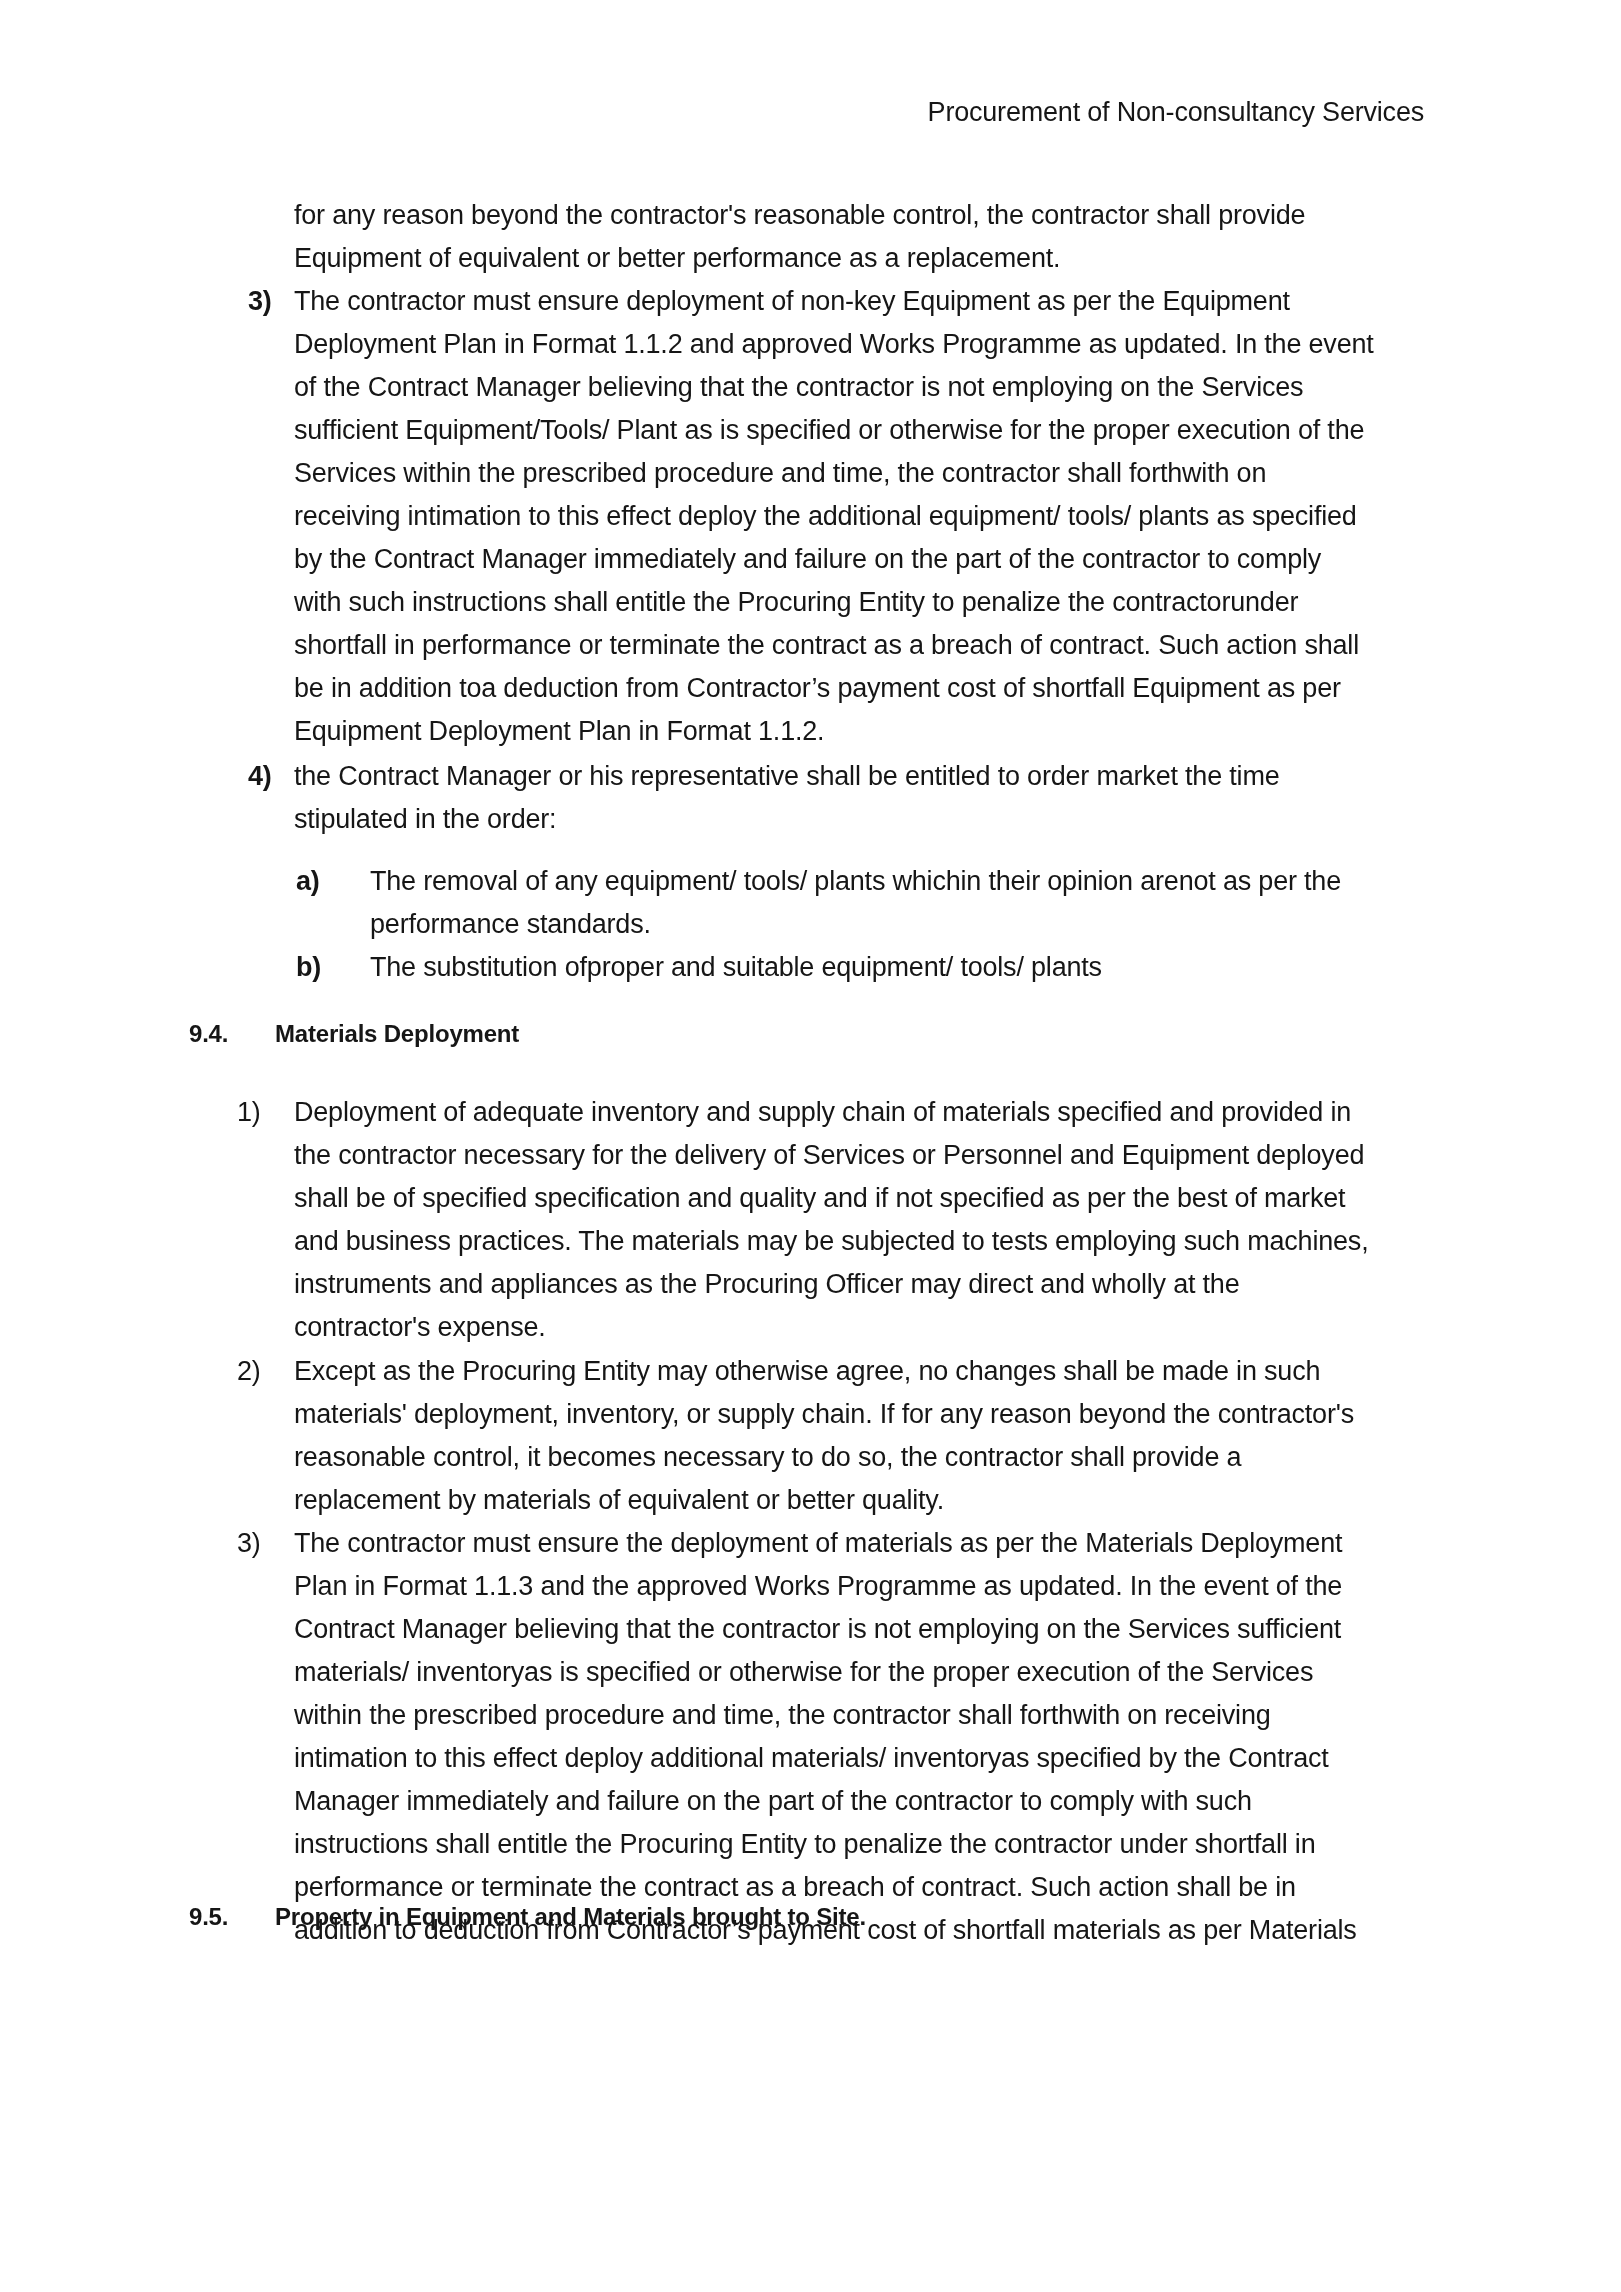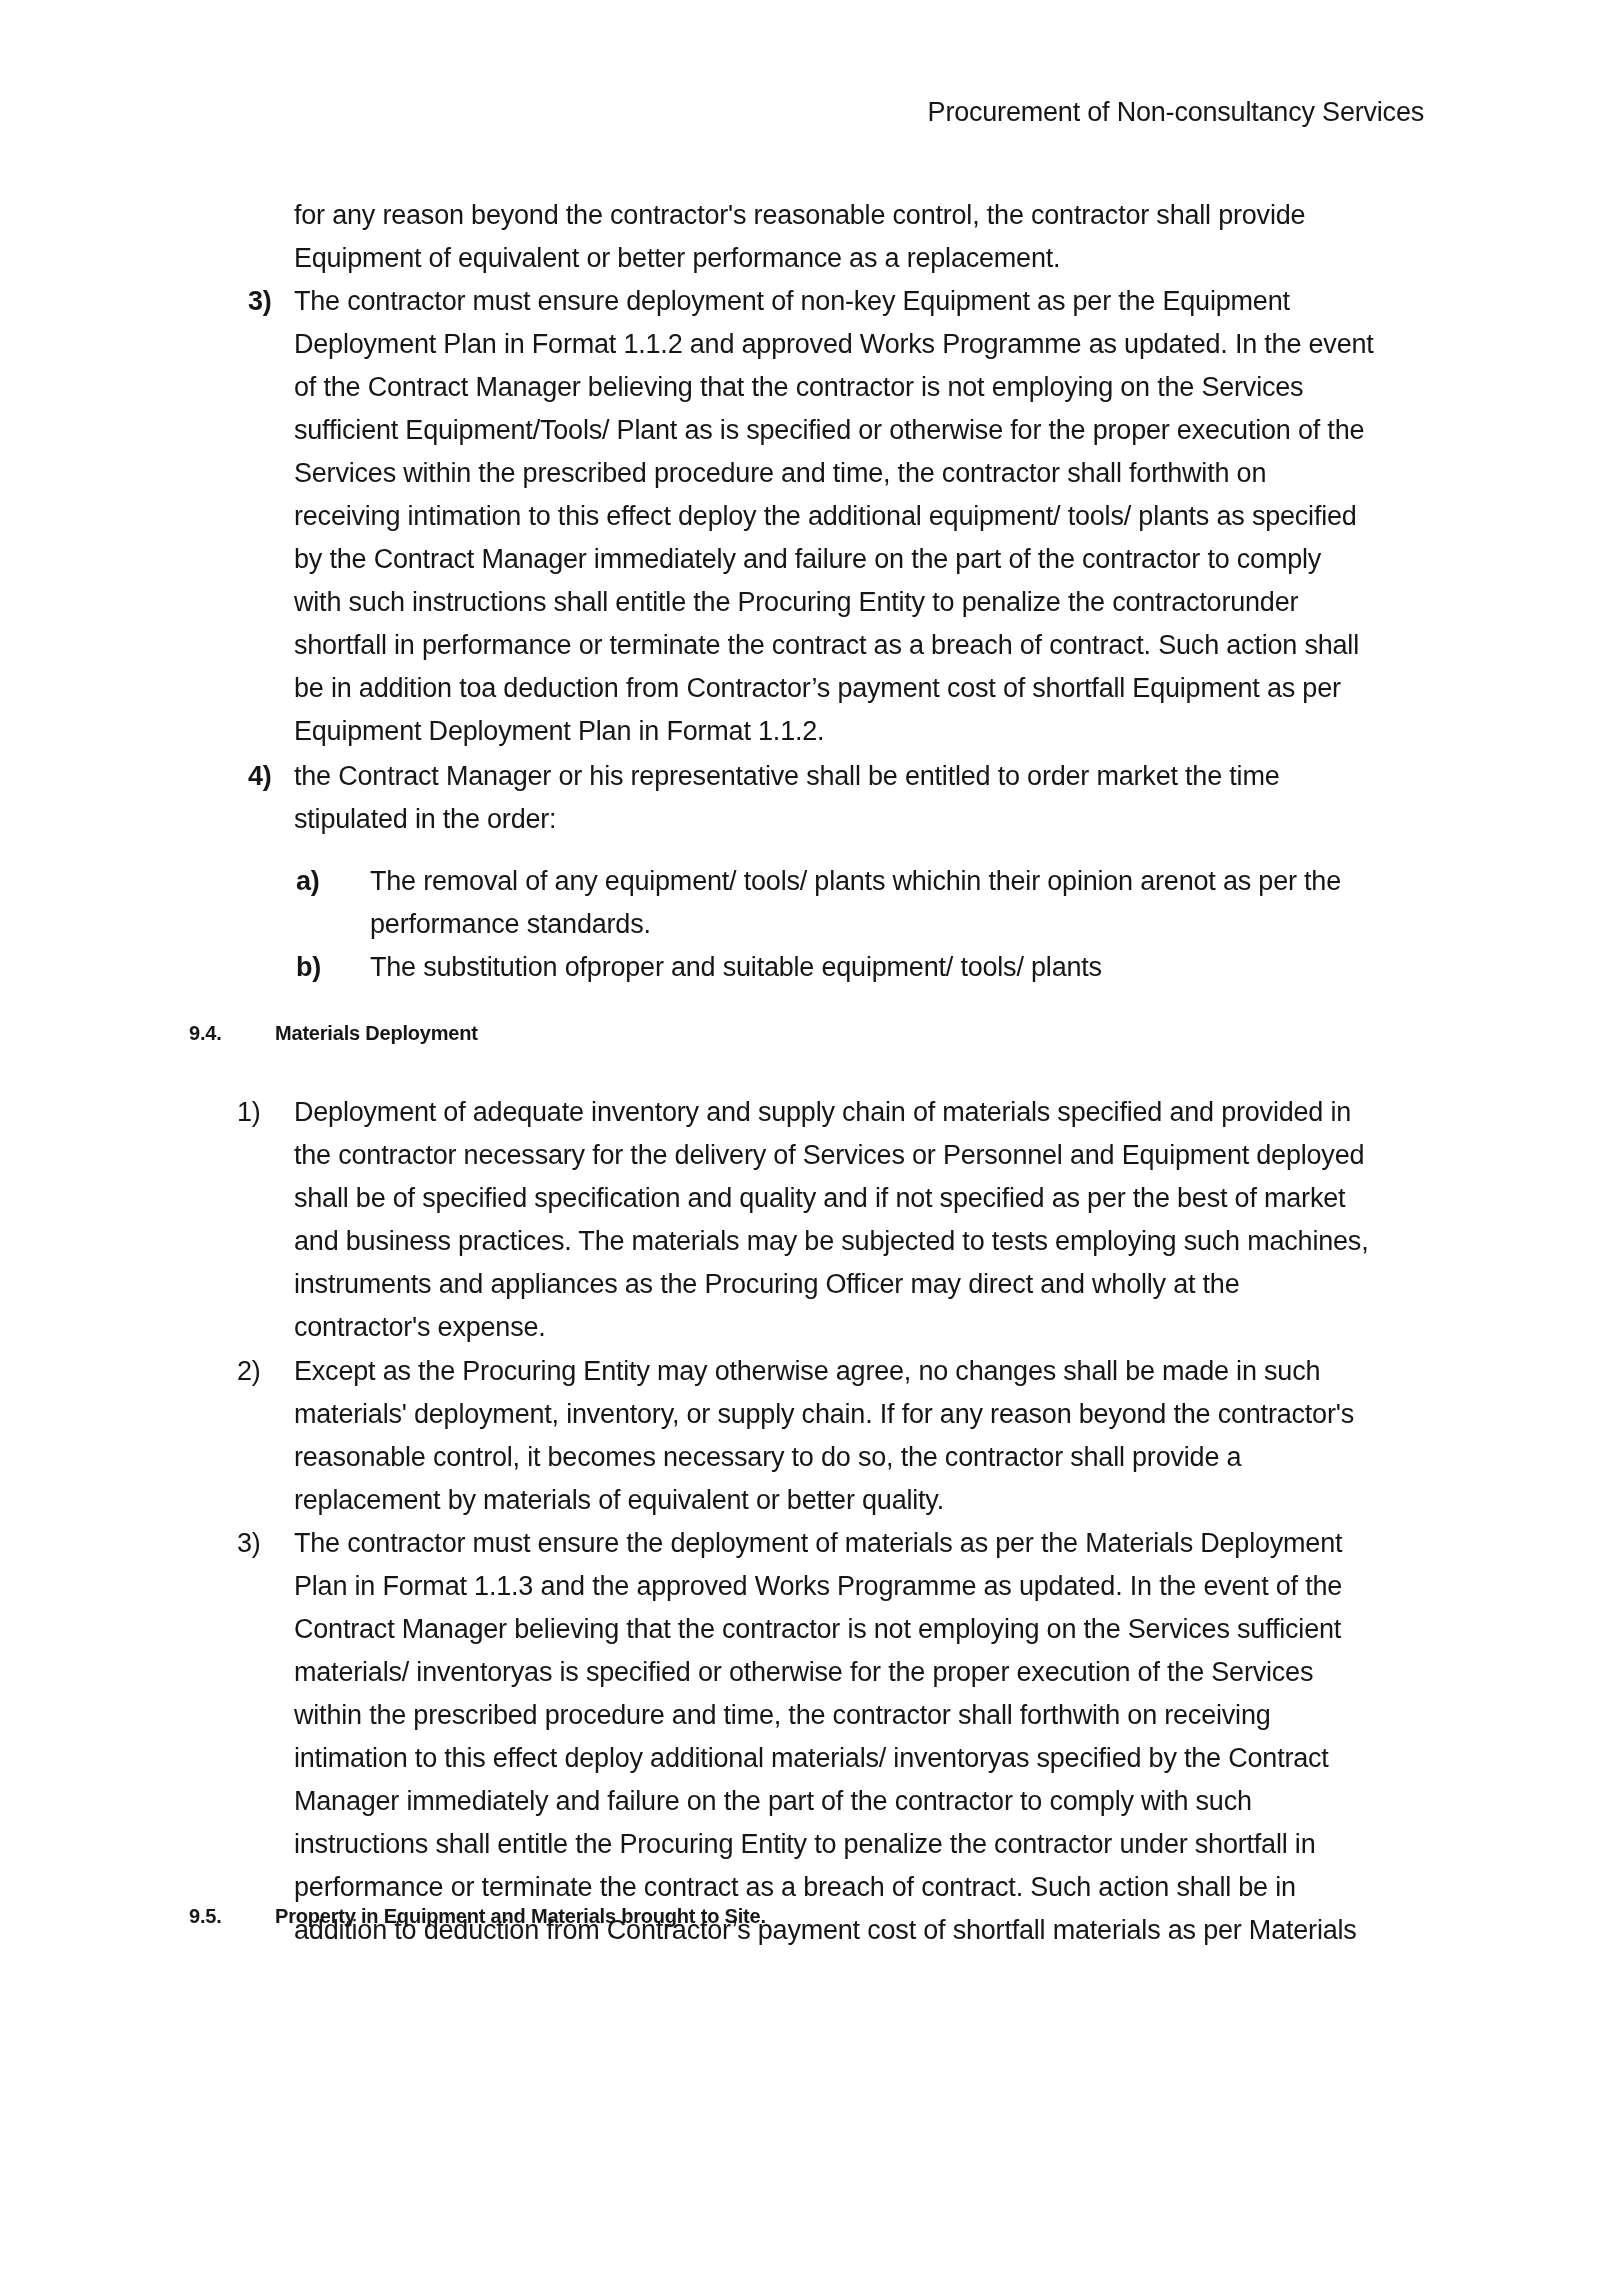--- a/index.html
+++ b/index.html
@@ -36,21 +36,21 @@
     top:0;
   }
   .list1 .marker{left:-46px;font-weight:700;}
   .list2 .marker{left:-57px;font-weight:400;}
   .sub{left:370px;}
   .sub .marker{left:-74px;font-weight:700;}
   .heading{
     position:absolute;
     left:189px;
     font-weight:700;
-    font-size:20px;
+    font-size:24px;
     letter-spacing:-0.2px;
   }
   .heading .hnum{
     display:inline-block;
     width:86px;
     font-weight:700;
   }
   .footer-left{
     position:absolute;
     left:190px;

